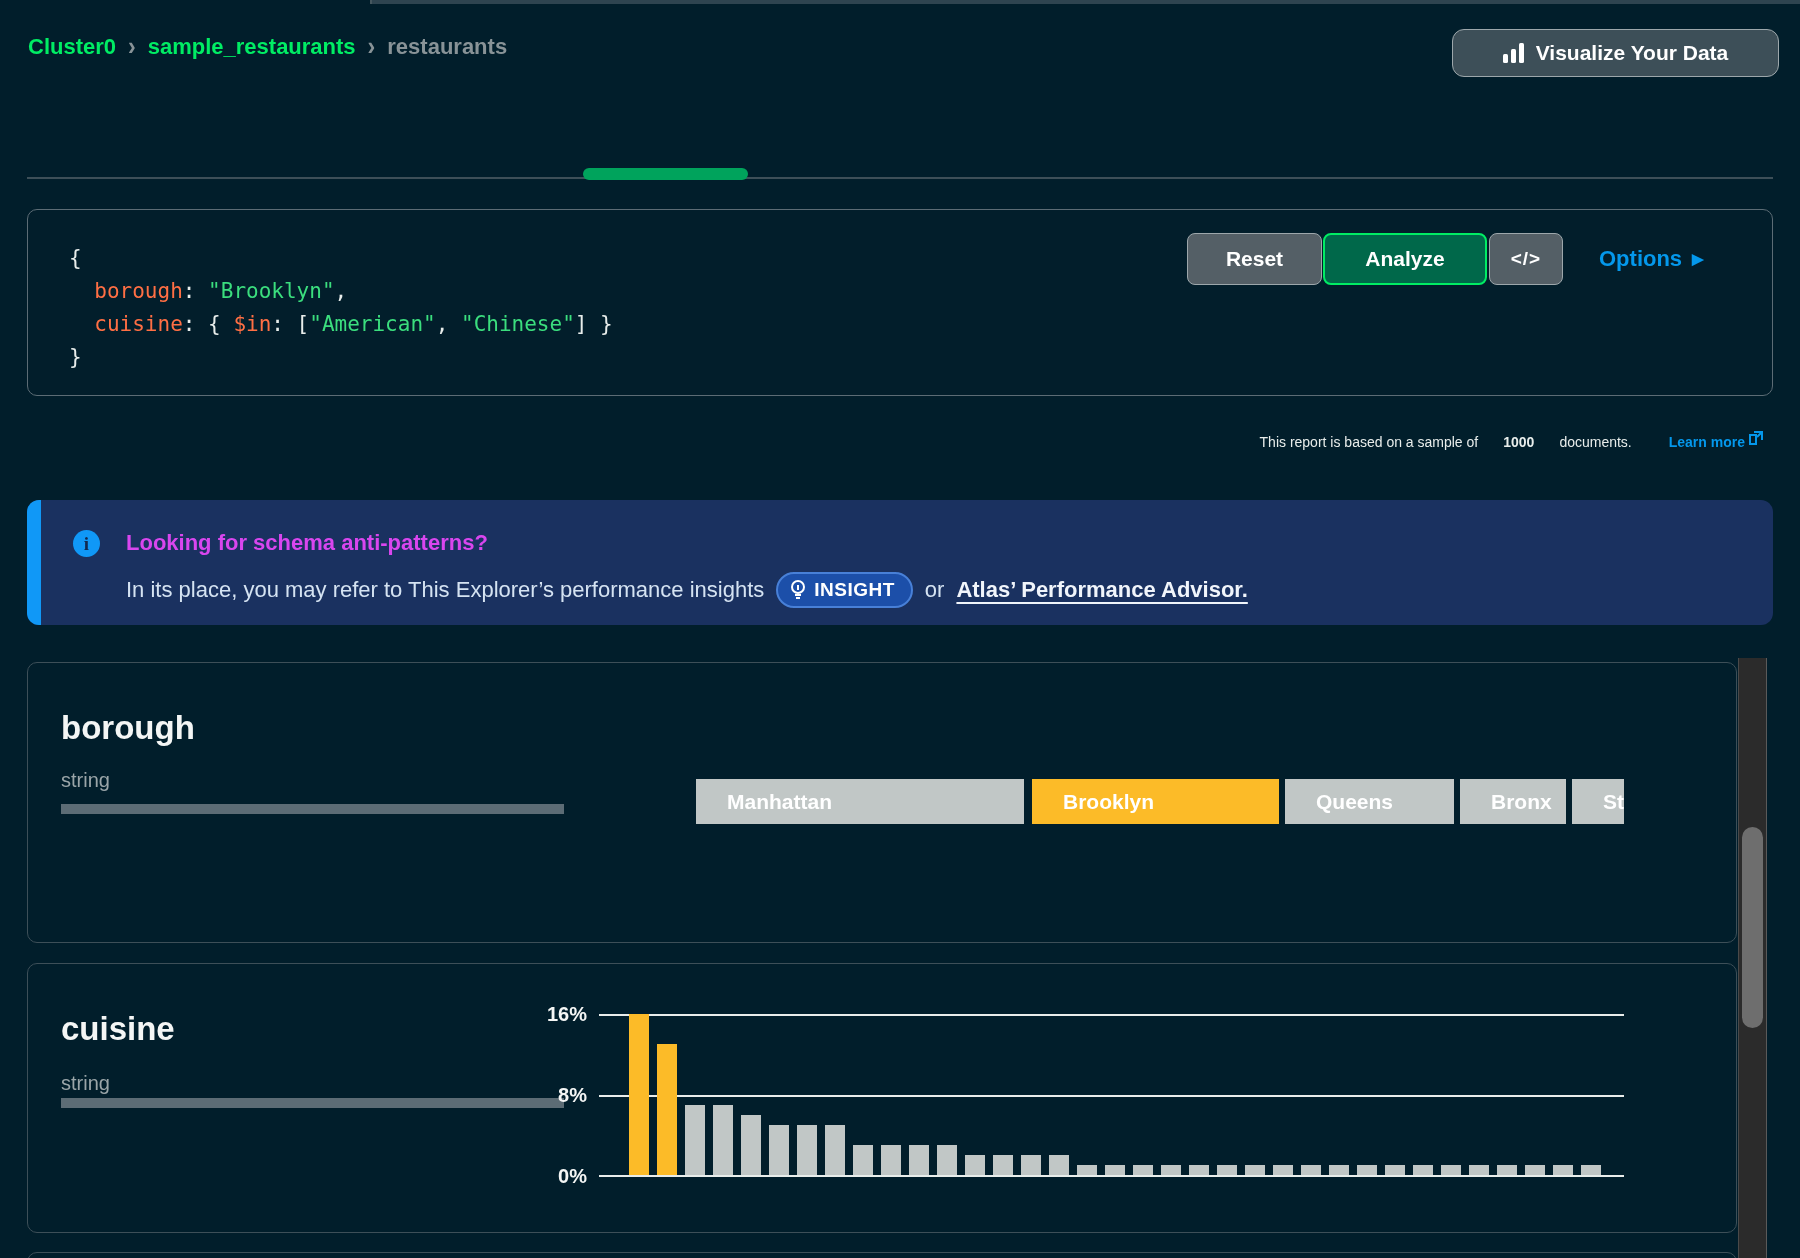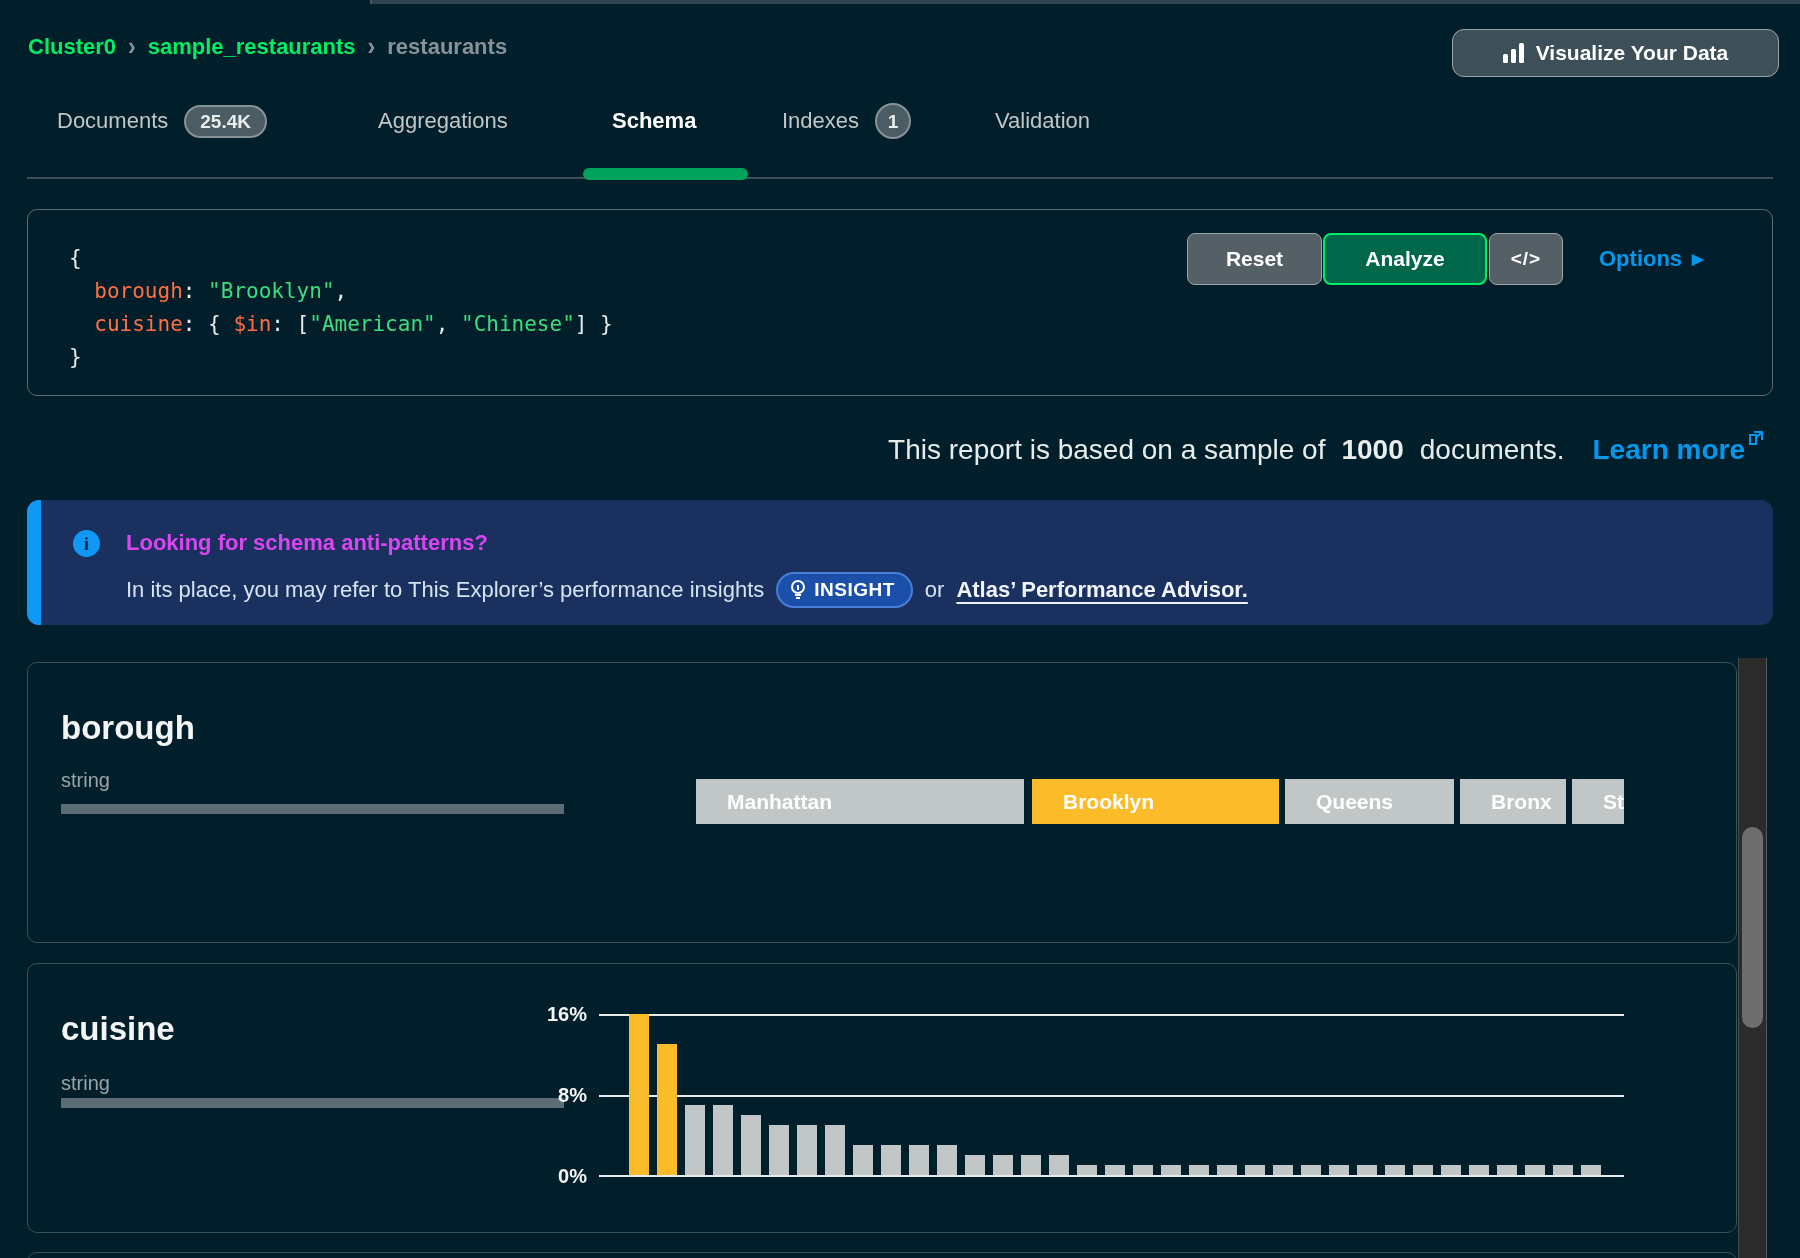--- a/index.html
+++ b/index.html
@@ -56,22 +56,22 @@
     font-size:21px; font-weight:700; color:#FFFFFF; cursor:pointer; }
   .qbtn-reset { left:1159px; width:135px; background:#545F66; border:1px solid #9DA7AB; }
   .qbtn-analyze { left:1295px; width:164px; background:#00684A; border:2px solid #00ED64; }
   .qbtn-code { left:1461px; width:74px; background:#545F66; border:1px solid #9DA7AB;
     font-size:19px; letter-spacing:1px; }
   .options-link { position:absolute; top:36px; left:1571px; display:flex; align-items:center; gap:10px;
     color:#0498EC; font-size:22px; font-weight:700; cursor:pointer; }
   .options-arrow { font-size:15px; }
 
   
-  .sample-note { position:absolute; top:434px; right:36px; display:flex; align-items:flex-start; gap:16px;
-    font-size:28px; color:#E8EDEB; }
+  .sample-note { position:absolute; top:434px; right:36px; display:flex; align-items:flex-start; gap:25px;
+    font-size:14px; color:#E8EDEB; }
   .sample-note b { font-weight:700; }
   .learn-more { color:#0498EC; font-weight:700; margin-left:12px; cursor:pointer;
     display:flex; align-items:flex-start; gap:3px; }
   .ext-icon { margin-top:-4px; }
 
   
   .banner { position:absolute; top:500px; left:27px; width:1746px; height:125px;
     background:#1A3160; border-radius:12px; overflow:hidden; }
   .banner-stripe { position:absolute; top:0; left:0; width:14px; height:100%; background:#1098F7; }
   .info-icon { position:absolute; top:30px; left:46px; width:27px; height:27px; border-radius:50%;
@@ -141,39 +141,20 @@
 
   <div class="viz-btn">
     <span class="viz-icon">
         <span class="b1"></span>
         <span class="b2"></span>
         <span class="b3"></span>
       </span>
     <span>Visualize Your Data</span>
   </div>
 
-  <div class="tabs">
-    <div class="tab" style="left:57px">
-      <span>Documents</span>
-      <span class="tab-badge">25.4K</span>
-    </div>
-    <div class="tab" style="left:378px">
-      <span>Aggregations</span>
-    </div>
-    <div class="tab active" style="left:612px">
-      <span>Schema</span>
-    </div>
-    <div class="tab" style="left:782px">
-      <span>Indexes</span>
-      <span class="tab-badge round">1</span>
-    </div>
-    <div class="tab" style="left:995px">
-      <span>Validation</span>
-    </div>
-  </div>
   <div class="tab-underline"></div>
   <div class="tabs-divider"></div>
 
   <div class="query-box">
     <div class="code-block">
         <div class="code-line"><span class="tok-pun">{</span></div>
         <div class="code-line"><span class="tok-pun">  </span><span class="tok-key">borough</span><span class="tok-pun">: </span><span class="tok-str">"Brooklyn"</span><span class="tok-pun">,</span></div>
         <div class="code-line"><span class="tok-pun">  </span><span class="tok-key">cuisine</span><span class="tok-pun">: { </span><span class="tok-key">$in</span><span class="tok-pun">: [</span><span class="tok-str">"American"</span><span class="tok-pun">, </span><span class="tok-str">"Chinese"</span><span class="tok-pun">] }</span></div>
         <div class="code-line"><span class="tok-pun">}</span></div>
       </div>

